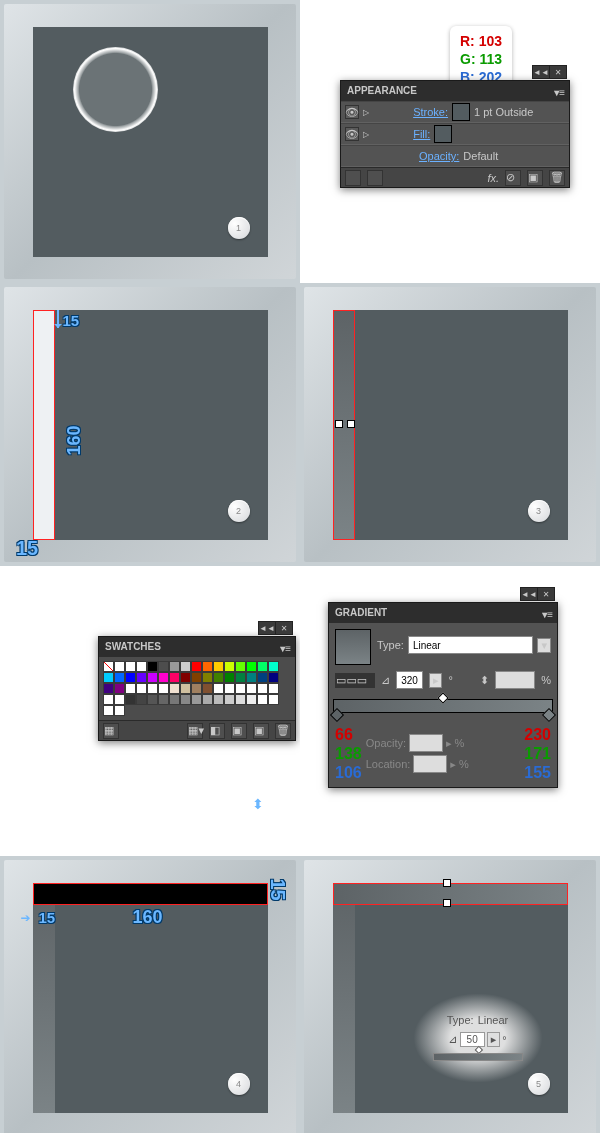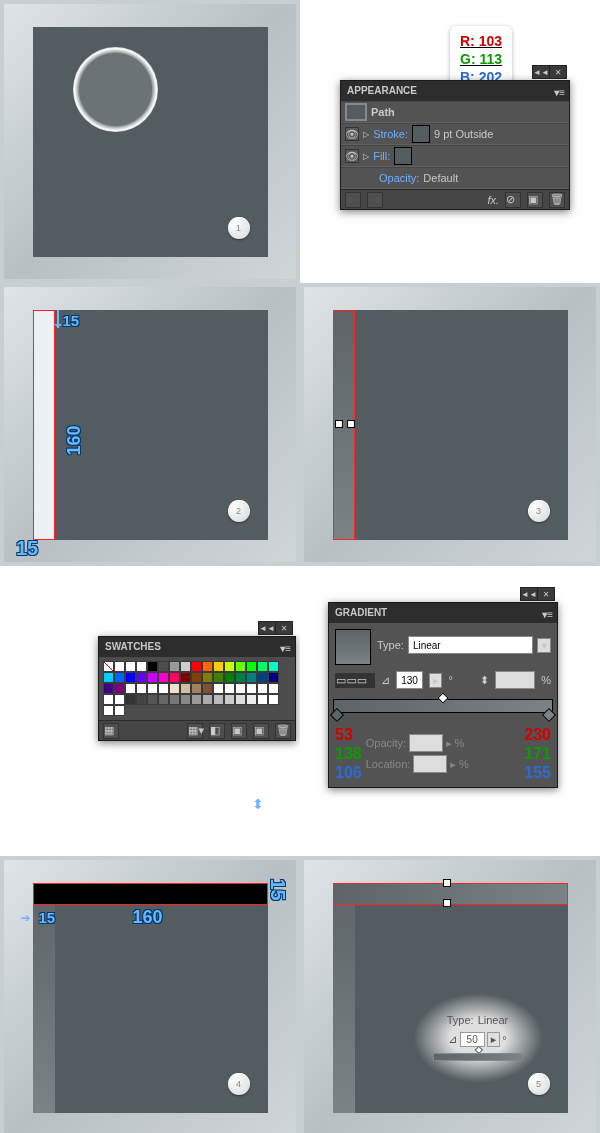--- a/index.html
+++ b/index.html
@@ -15,21 +15,21 @@
 
 .circle-ring { width: 85px; height: 85px; border-radius: 50%; background: radial-gradient(circle,#6b7376 60%,#9ca2a4 62%,#fff 68%,#c0c4c6 72%,#eee 78%,#aeb3b6); position: absolute; top: 20px; left: 40px; }
 
 .panel { position: absolute; background: #535353; border: 1px solid #1a1a1a; color: #c8c8c8; box-shadow: 0 2px 8px rgba(0,0,0,.5); }
 .panel-title { background: #2d2d2d; height: 20px; line-height: 20px; padding: 0 6px; font-weight: bold; font-size: 10px; position: relative; }
 .panel-close { position: absolute; right: 2px; top: 1px; display: flex; gap: 0; }
 .panel-close span { width: 18px; height: 14px; background: #3a3a3a; border: 1px solid #222; display: inline-flex; align-items: center; justify-content: center; font-size: 8px; margin-left: -1px; }
 .panel-row { display: flex; align-items: center; border-top: 1px solid #454545; border-bottom: 1px solid #616161; height: 22px; padding: 0 4px; gap: 4px; }
 .eye { width: 14px; height: 14px; border: 1px solid #333; background: #5a5a5a; display: inline-flex; align-items: center; justify-content: center; }
 .swatch-sq { width: 18px; height: 18px; border: 1px solid #000; display: inline-block; }
-.link-txt { color: #6bb1ff; cursor: pointer; }
+.link-txt { color: #6bb1ff; text-decoration: underline; cursor: pointer; margin-left: 40px; }
 .panel-foot { background: #454545; height: 20px; border-top: 1px solid #2a2a2a; display: flex; align-items: center; padding: 0 4px; gap: 6px; }
 .foot-icon { width: 16px; height: 16px; border: 1px solid #333; background: #4f4f4f; }
 
 .rgb-badge { position: absolute; background: #fff; border-radius: 6px; padding: 6px 10px; box-shadow: 0 1px 4px rgba(0,0,0,.3); font-weight: bold; font-size: 14px; font-family: Arial; line-height: 1.3; }
 .r { color: #d40000; } .g { color: #0a9b00; } .b { color: #2a6bd4; }
 
 .dim-label { position: absolute; font-weight: bold; font-size: 18px; color: #6bb7ff; text-shadow: 1px 1px 0 #003a6b, -1px -1px 0 #003a6b, 1px -1px 0 #003a6b, -1px 1px 0 #003a6b; }
 .arrow-v { position: absolute; width: 2px; background: #6bb7ff; }
 .arrow-v::after { content: ""; position: absolute; bottom: -4px; left: -3px; border: 4px solid transparent; border-top-color: #6bb7ff; }
 
@@ -61,44 +61,40 @@
 <div class="cell">
   <div class="frame">
     <div class="canvas">
       <div class="circle-ring"></div>
       <div class="step-badge">1</div>
     </div>
   </div>
 </div>
 
 <div class="cell" style="background:#fff">
-  <div class="rgb-badge" style="top:26px; left:150px;text-decoration:underline;">
+  <div class="rgb-badge" style="top:26px; left:150px;">
     <div class="r">R: 103</div>
     <div class="g">G: 113</div>
     <div class="b">B: 202</div>
   </div>
   <div class="panel" style="top:80px; left:40px; width:230px;">
     <div class="panel-close" style="top:-16px;">
       <span>◄◄</span>
       <span>✕</span>
     </div>
     <div class="panel-title">
       <span>APPEARANCE</span>
       <span style="position:absolute;right:4px;top:2px;">▾≡</span>
-    </div>
-    <div class="panel-row">
-      <span class="swatch-sq" style="width:22px;height:18px;background:#535c60;border:2px solid #888"></span>
-      <b>Path</b>
     </div>
     <div class="panel-row">
       <span class="eye">👁</span>
       <span style="font-size:8px">▷</span>
       <span class="link-txt">Stroke:</span>
       <span class="swatch-sq" style="background:#535c60"></span>
-      <span>9 pt  Outside</span>
+      <span>1 pt  Outside</span>
     </div>
     <div class="panel-row">
       <span class="eye">👁</span>
       <span style="font-size:8px">▷</span>
       <span class="link-txt">Fill:</span>
       <span class="swatch-sq" style="background:#535c60"></span>
     </div>
     <div class="panel-row">
       <span class="eye" style="visibility:hidden"></span>
       <span style="width:12px"></span>
@@ -255,36 +251,36 @@
           <span>Type:</span>
           <span class="field" style="flex:1">Linear</span>
           <span style="border:1px solid #888;background:#ddd;padding:0 3px;">▾</span>
         </div>
         <div style="width:100%; height:0;"></div>
       </div>
     </div>
     <div style="padding:0 6px 4px; display:flex; align-items:center; gap:6px;">
       <span style="width:40px;border:1px solid #333;background:#333">▭▭▭</span>
       <span>⊿</span>
-      <span class="field">130</span>
+      <span class="field">320</span>
       <span style="border:1px solid #888;background:#ddd;padding:0 3px;">▸</span>
       <span>°</span>
       <span style="flex:1"></span>
       <span>⬍</span>
       <span class="field" style="width:40px;background:#ddd"></span>
       <span>%</span>
     </div>
     <div class="grad-slider">
       <div class="grad-mid"></div>
       <div class="grad-stop" style="left:-2px;background:#5d6366"></div>
       <div class="grad-stop" style="right:-2px;background:#7b8386"></div>
     </div>
     <div style="display:flex; padding:10px 6px 4px; align-items:center;">
       <div style="font-weight:bold;font-size:16px;line-height:1.2">
-        <div class="r">53</div>
+        <div class="r">66</div>
         <div class="g">138</div>
         <div class="b">106</div>
       </div>
       <div style="flex:1; padding:0 4px; color:#888">
         <div style="display:flex;align-items:center;gap:3px;margin-bottom:3px;">
           <span>Opacity:</span>
           <span class="field" style="width:34px;background:#ddd"></span>
               <span>▸</span>
           <span>%</span>
         </div>

